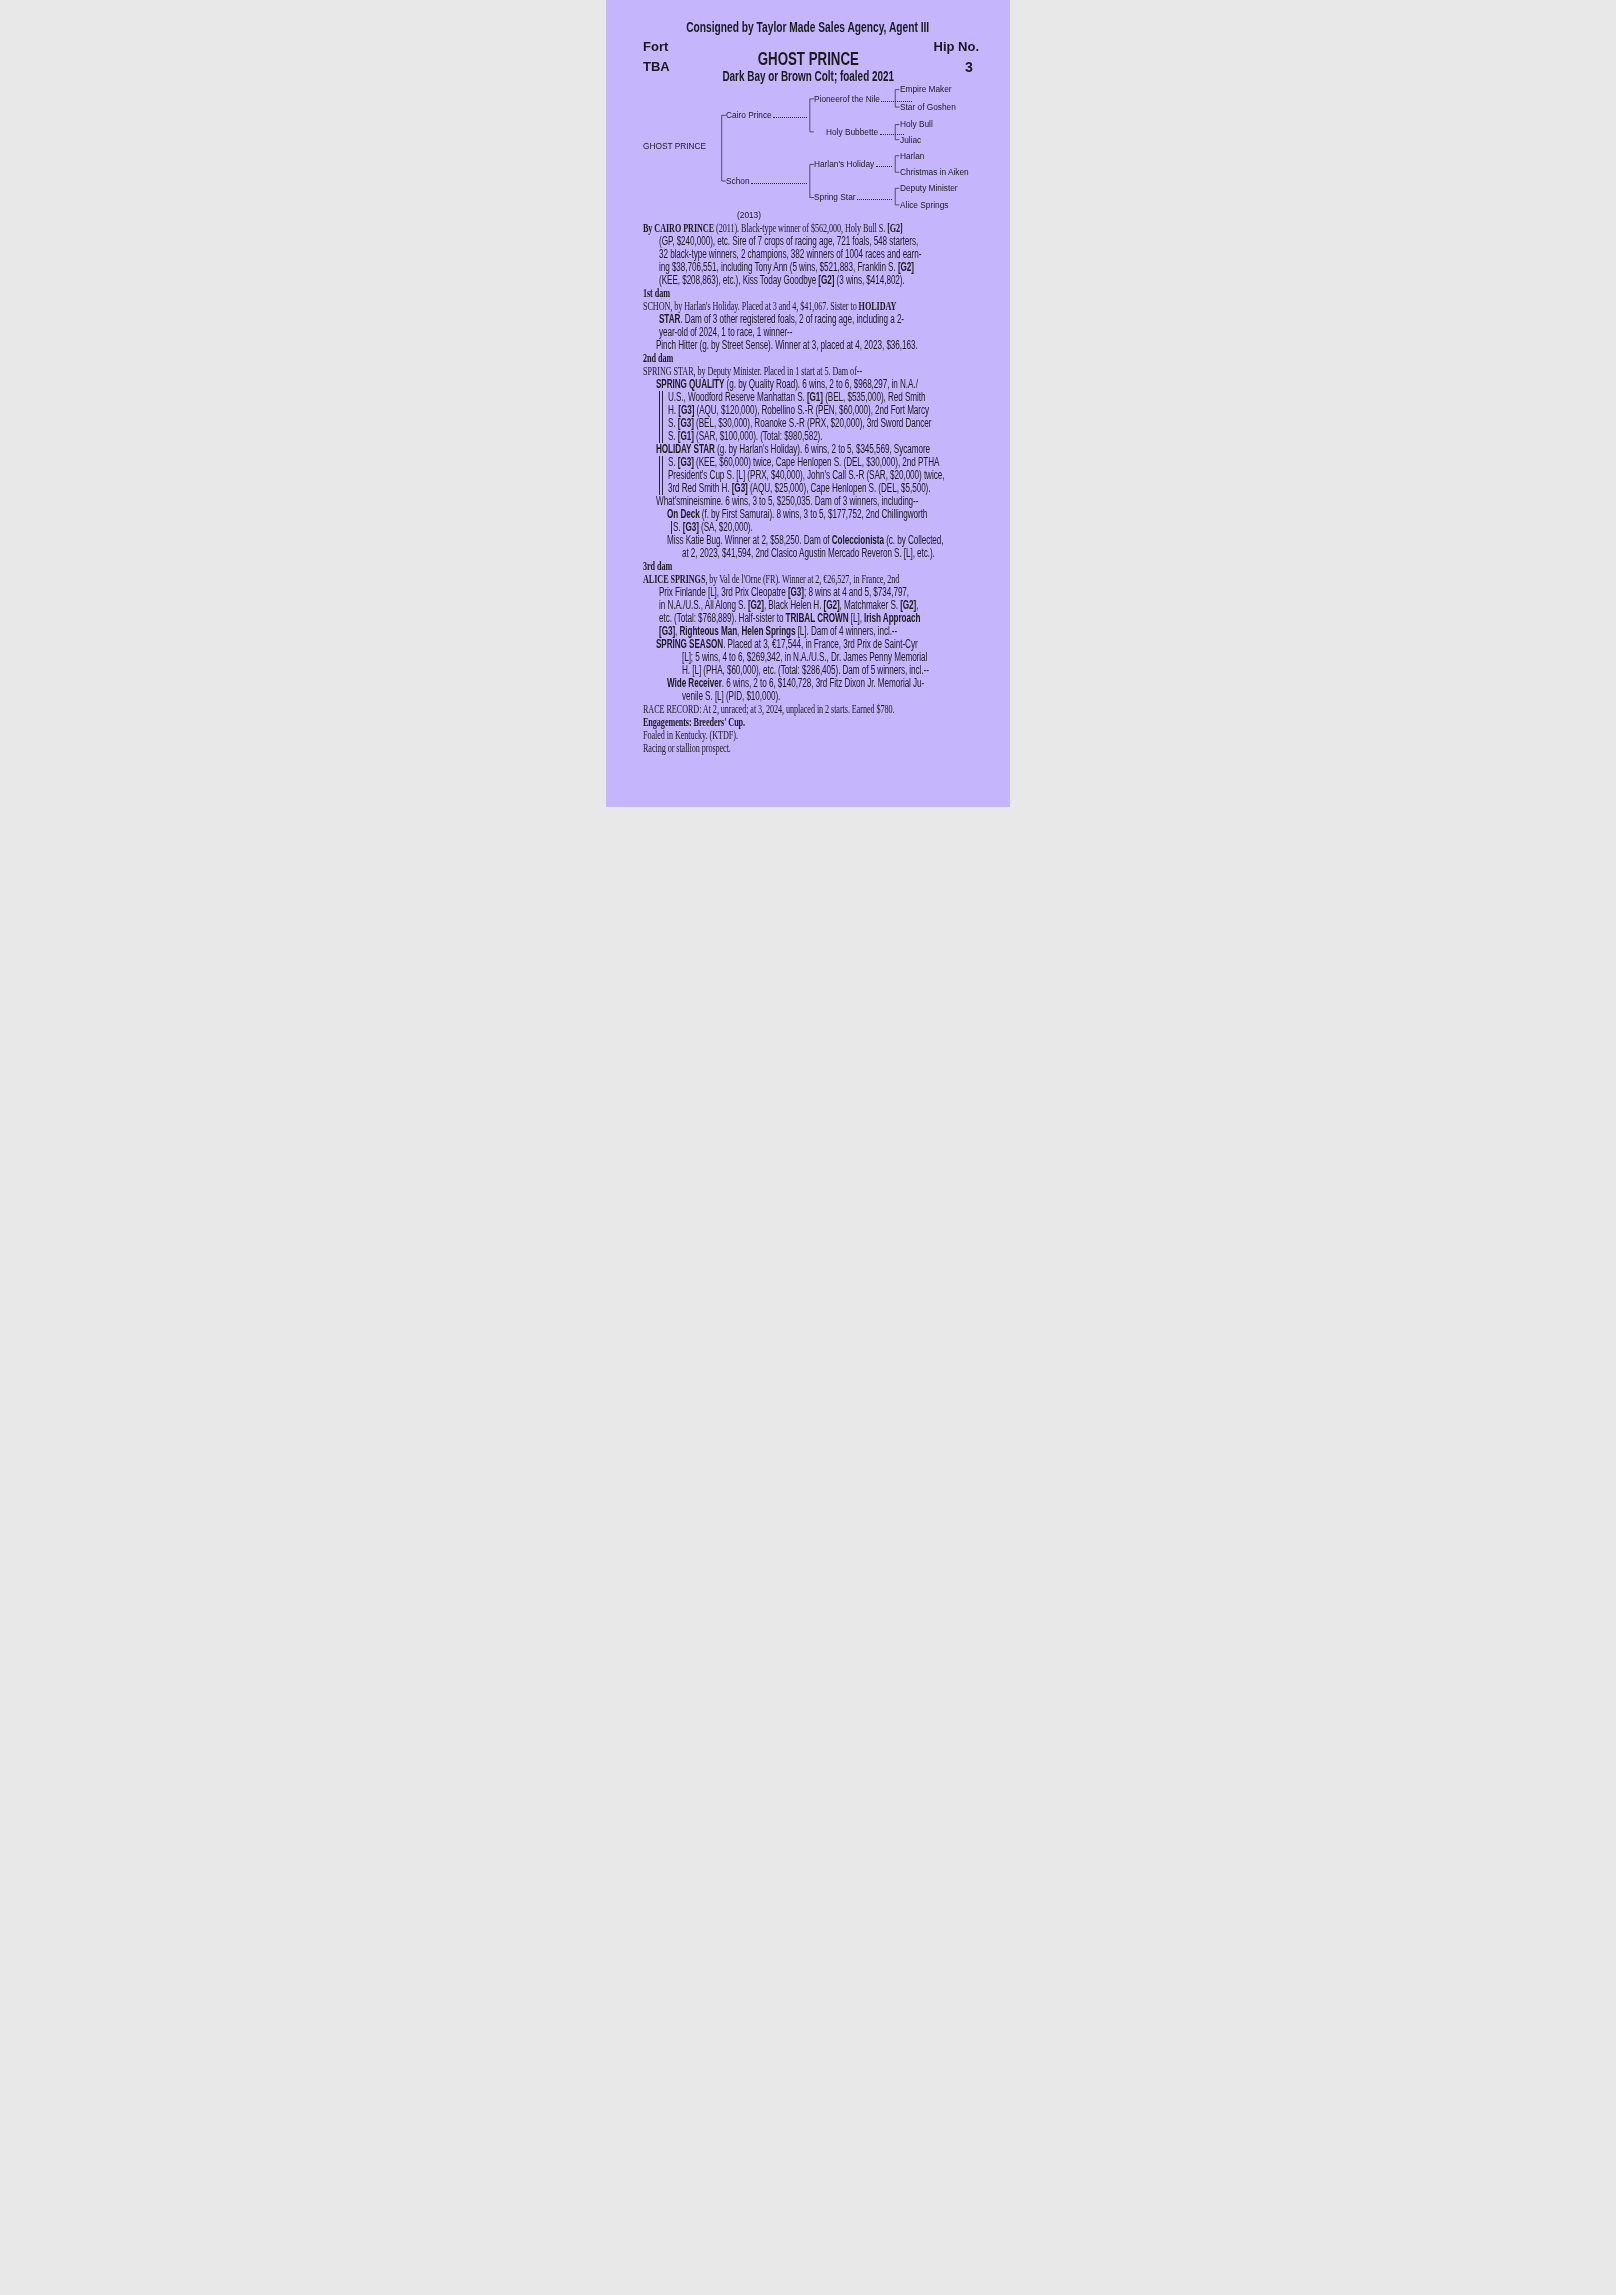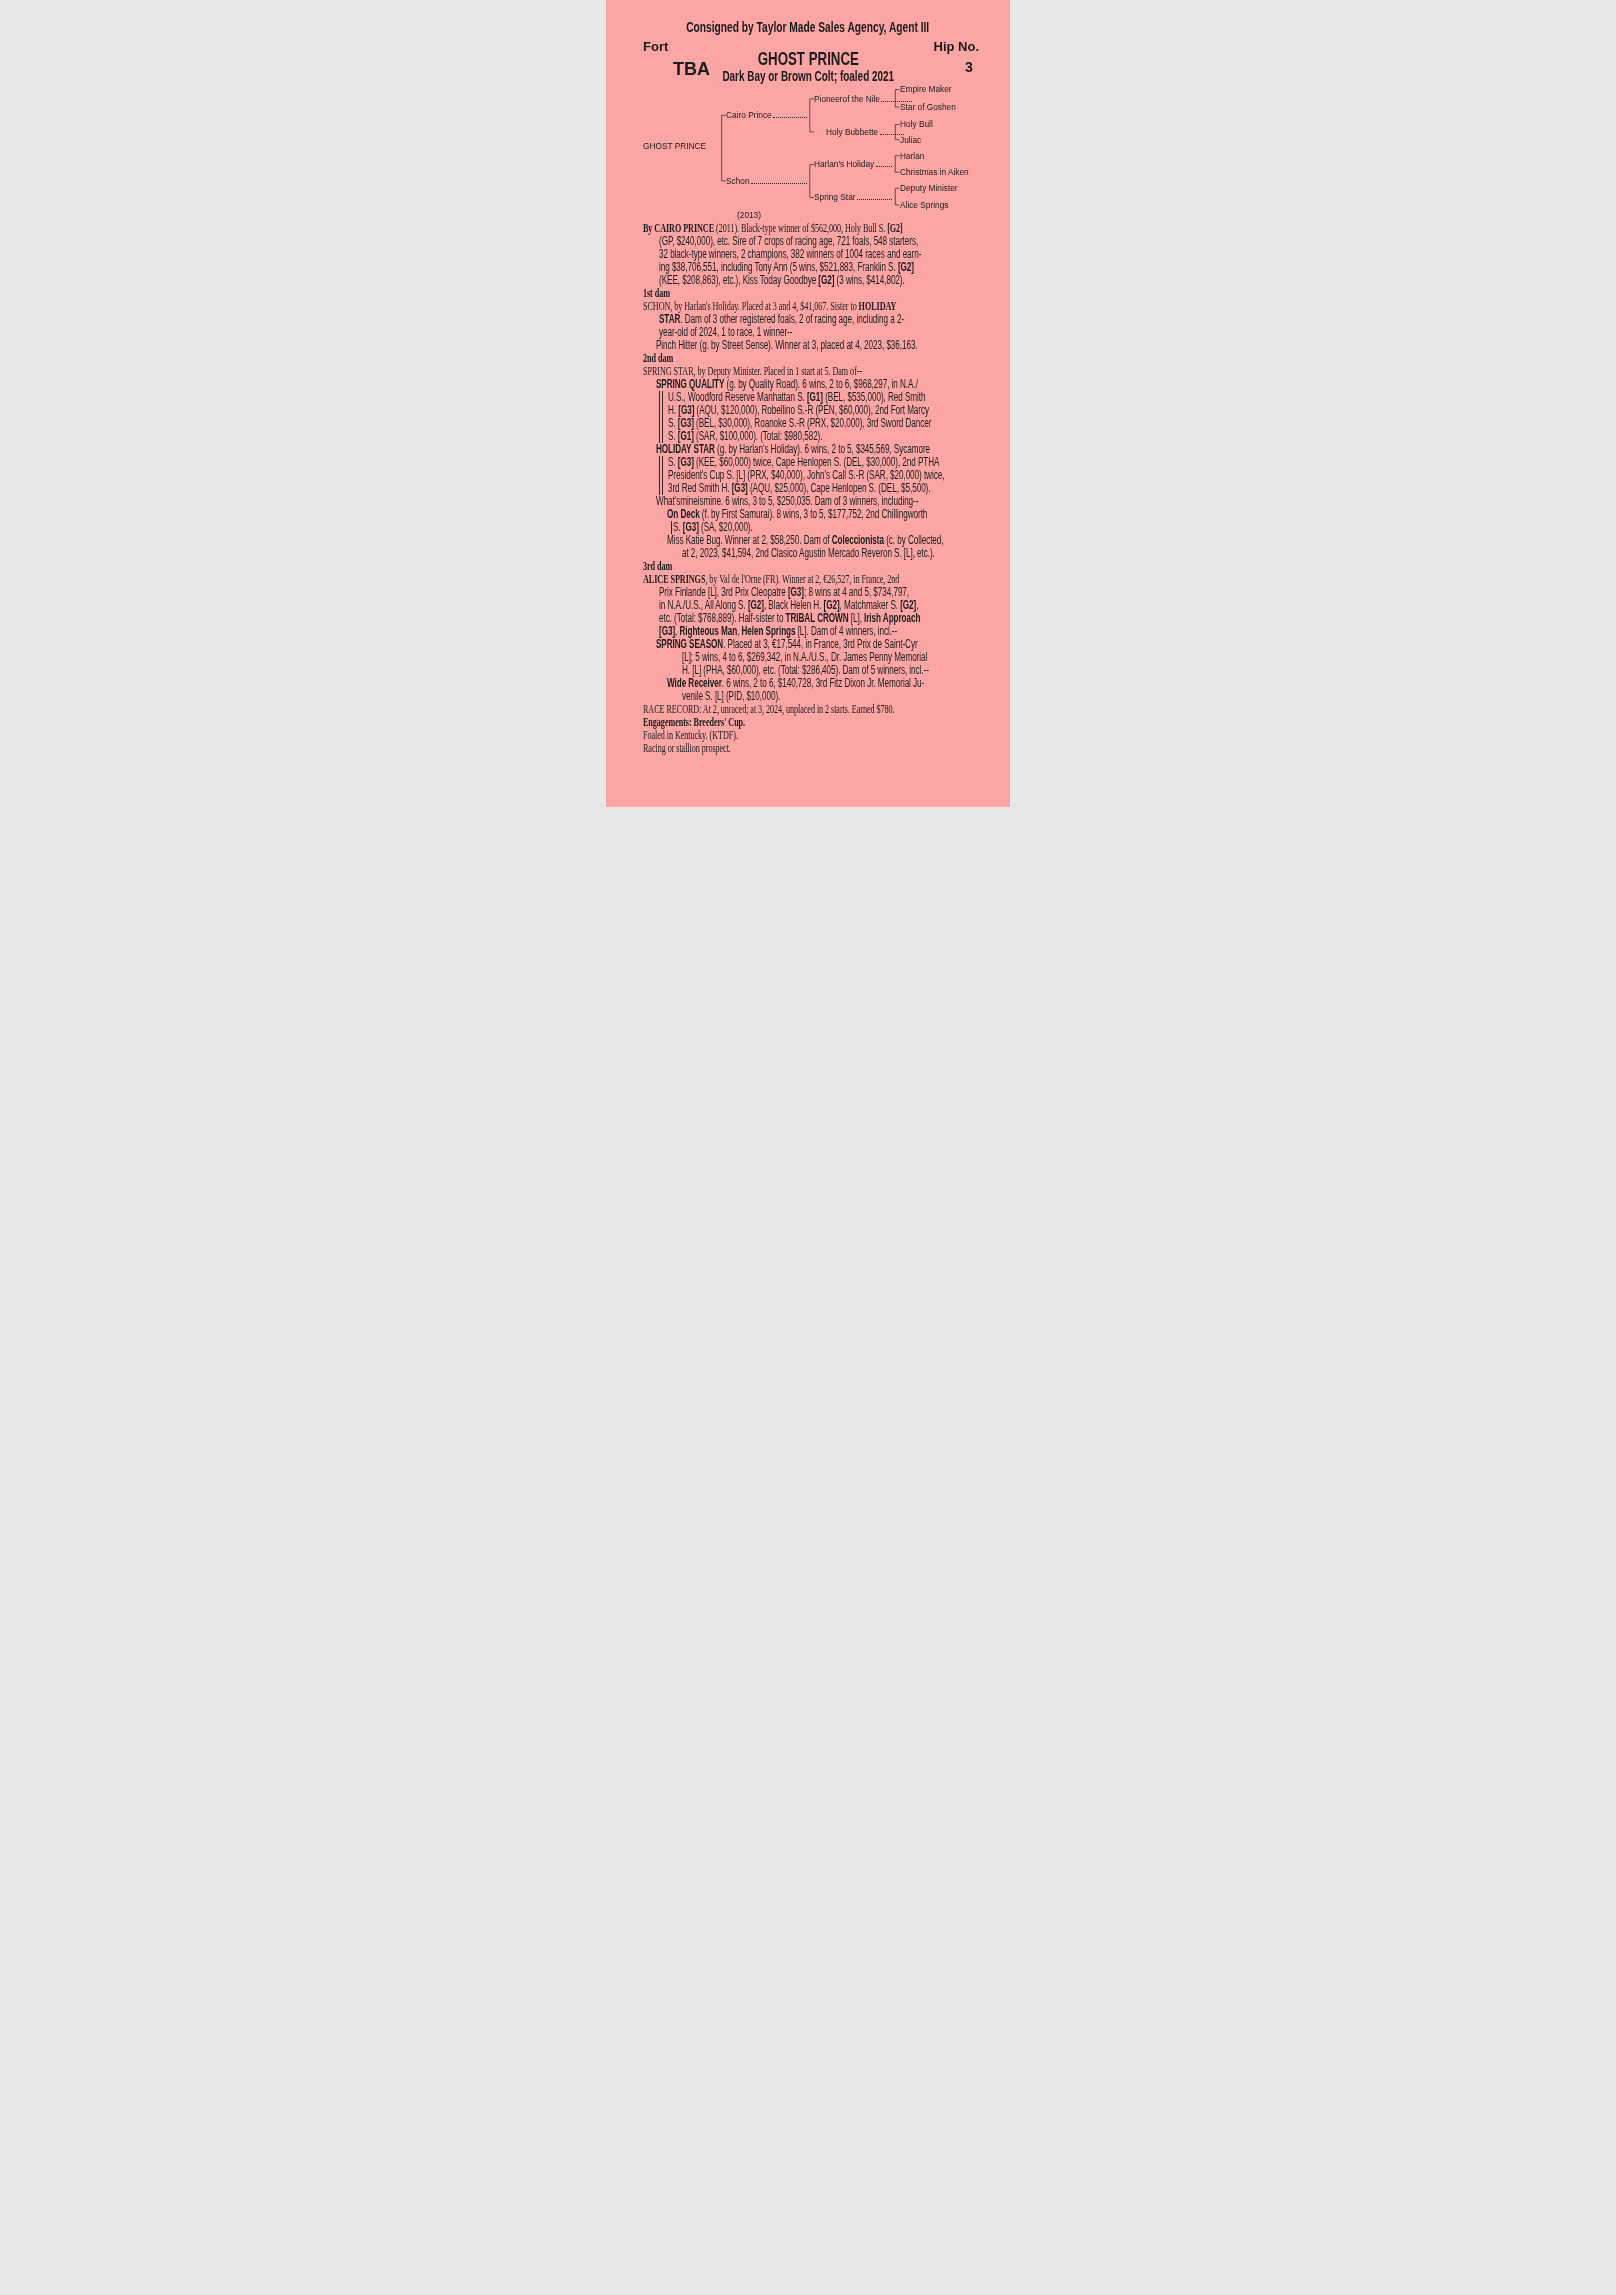--- a/index.html
+++ b/index.html
@@ -1,34 +1,34 @@
 <!DOCTYPE html>
 <html style="font-size:7.3px"><head>
 <meta charset="utf-8">
 <style>
   html,body{margin:0;padding:0;background:#e8e8e8;}
   #page{
     position:relative;
     width:404px;height:807px;
     margin:0 auto;
-    background:#fca5a5;
+    background:#c4b5fd;
     color:#1b1b1b;
     font-family:"Liberation Sans", sans-serif;
     overflow:hidden;
   }
   
   .cwrap{position:absolute;left:0;right:0;display:flex;justify-content:center;}
   .cwrap>span{transform:scaleX(0.72);transform-origin:center;white-space:nowrap;display:inline-block;}
   #consigned{top:19px;font-weight:700;font-size:14.2px;}
   #title{top:48px;font-weight:700;font-size:19px;}
   #title>span{transform:scaleX(0.70);}
   #subtitle{top:69px;font-weight:700;font-size:13.8px;align-items:flex-end;}
   .corner{position:absolute;font-weight:700;white-space:nowrap;}
   #barn-label{left:37px;top:39px;font-size:13px;}
-  #barn-value{left:37px;top:59px;font-size:18px;margin-left:30px;}
+  #barn-value{left:37px;top:59px;font-size:13px;}
   #hip-block{right:31px;top:39px;text-align:right;font-size:13px;}
   #hip-value{right:37px;top:59px;font-size:14.2px;}
   
   #pedigree{position:absolute;left:0;top:0;width:404px;height:216px;}
   .ped{position:absolute;font-size:8.3px;line-height:10px;white-space:nowrap;}
   .pedrow{position:absolute;display:flex;align-items:flex-end;font-size:8.3px;line-height:10px;white-space:nowrap;}
   .pedrow .leader{flex:1;border-bottom:0.9px dotted #2a2a2a;margin:0 1.8px 1.8px 1.4px;height:0;}
   #dam-cell{flex-direction:column;align-items:stretch;}
   #dam-cell .r1{display:flex;align-items:flex-end;}
   #dam-cell .r2{padding-left:11px;margin-top:24px;}

